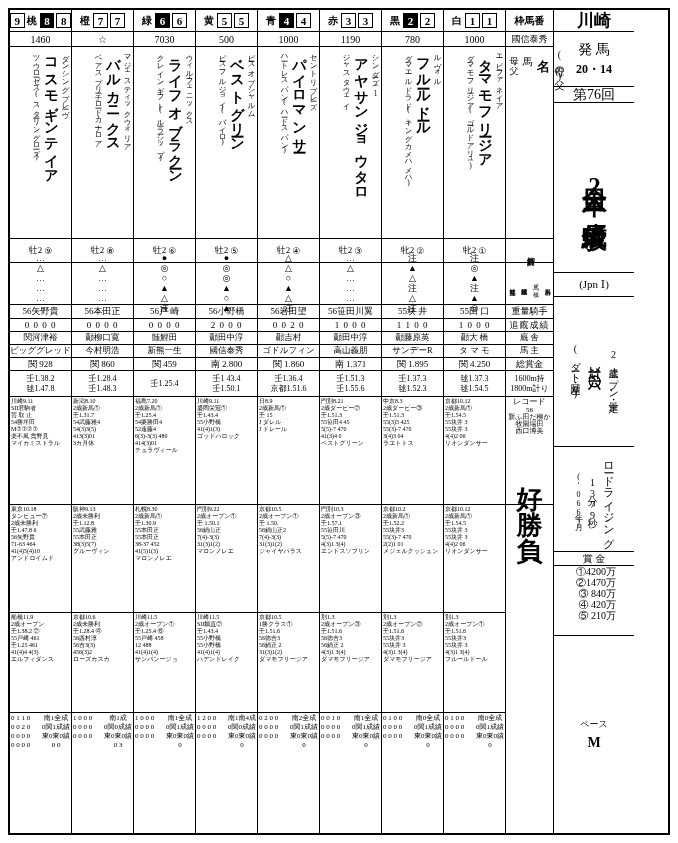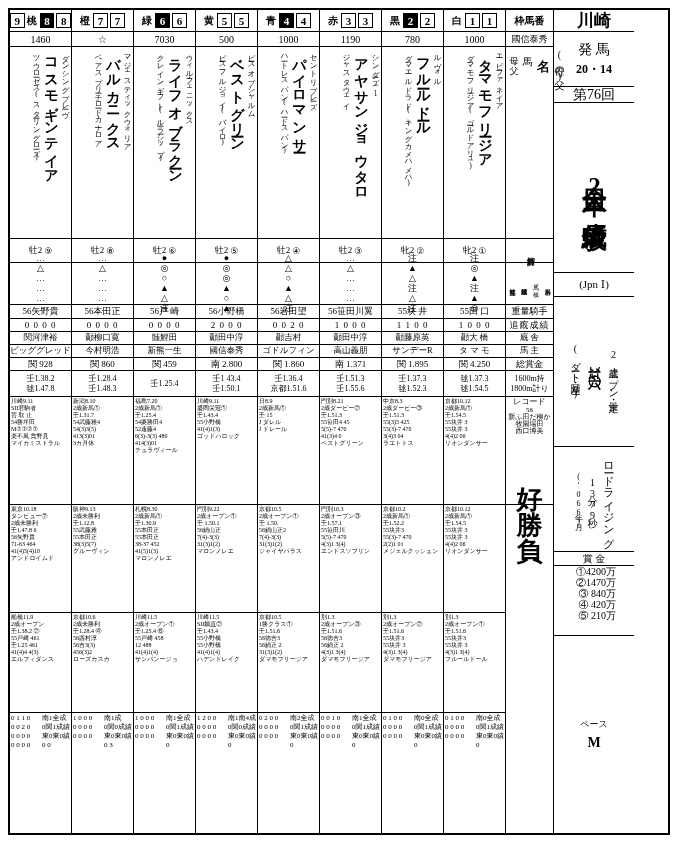--- a/index.html
+++ b/index.html
@@ -135,21 +135,21 @@
   .pastbox {
     height: 108px; border-bottom: 1px solid #000;
     padding: 1px;
     font-size: 6px; line-height: 7px;
     text-align: left;
   }
   .footbox {
     height: 42px;
     padding: 1px;
     font-size: 7px; line-height: 9px;
-    text-align: left;
+    text-align: center;
   }
   
   .tcell {
     border-bottom: 1px solid #000;
     display: flex; align-items: center; justify-content: center;
     text-align: center;
   }
   .race-no {
     font-size: 46px; font-weight: bold; line-height: 46px;
   }

